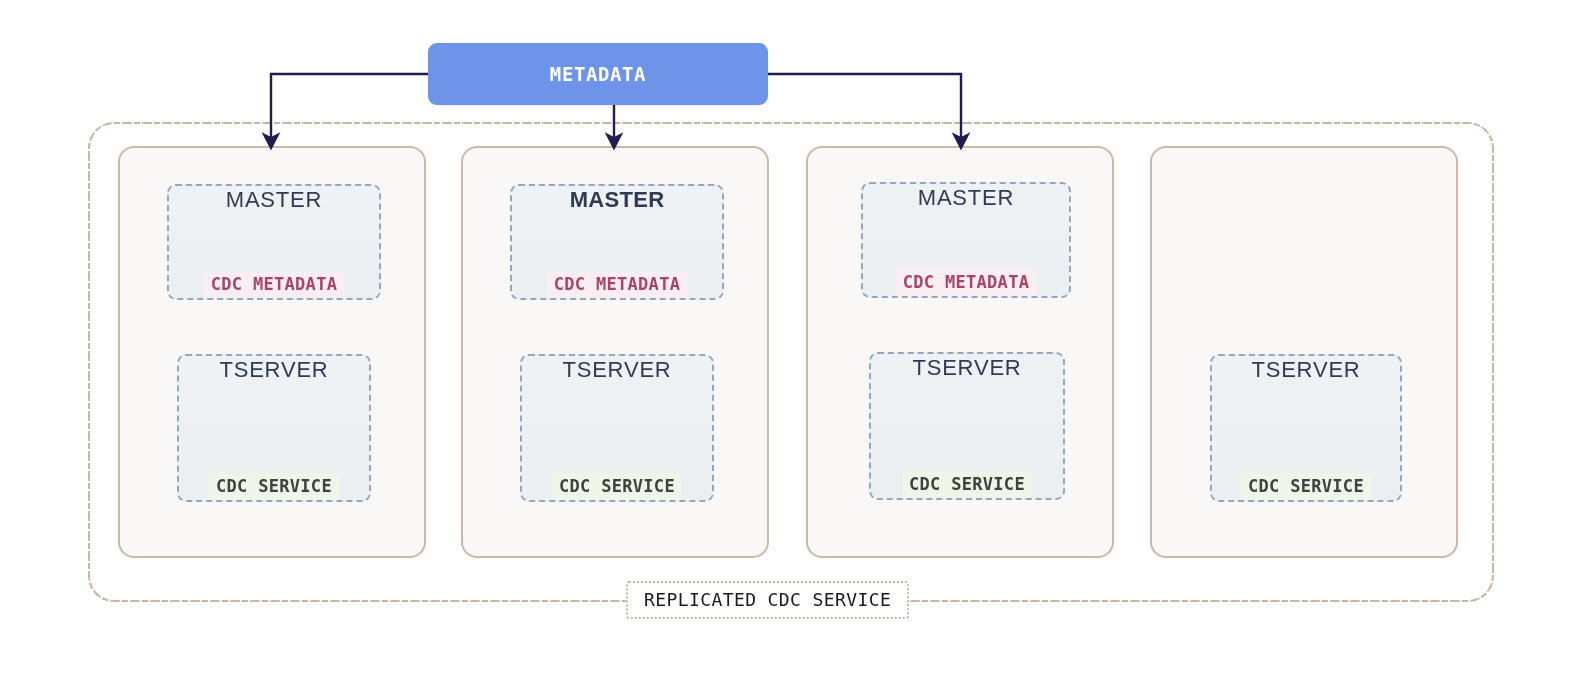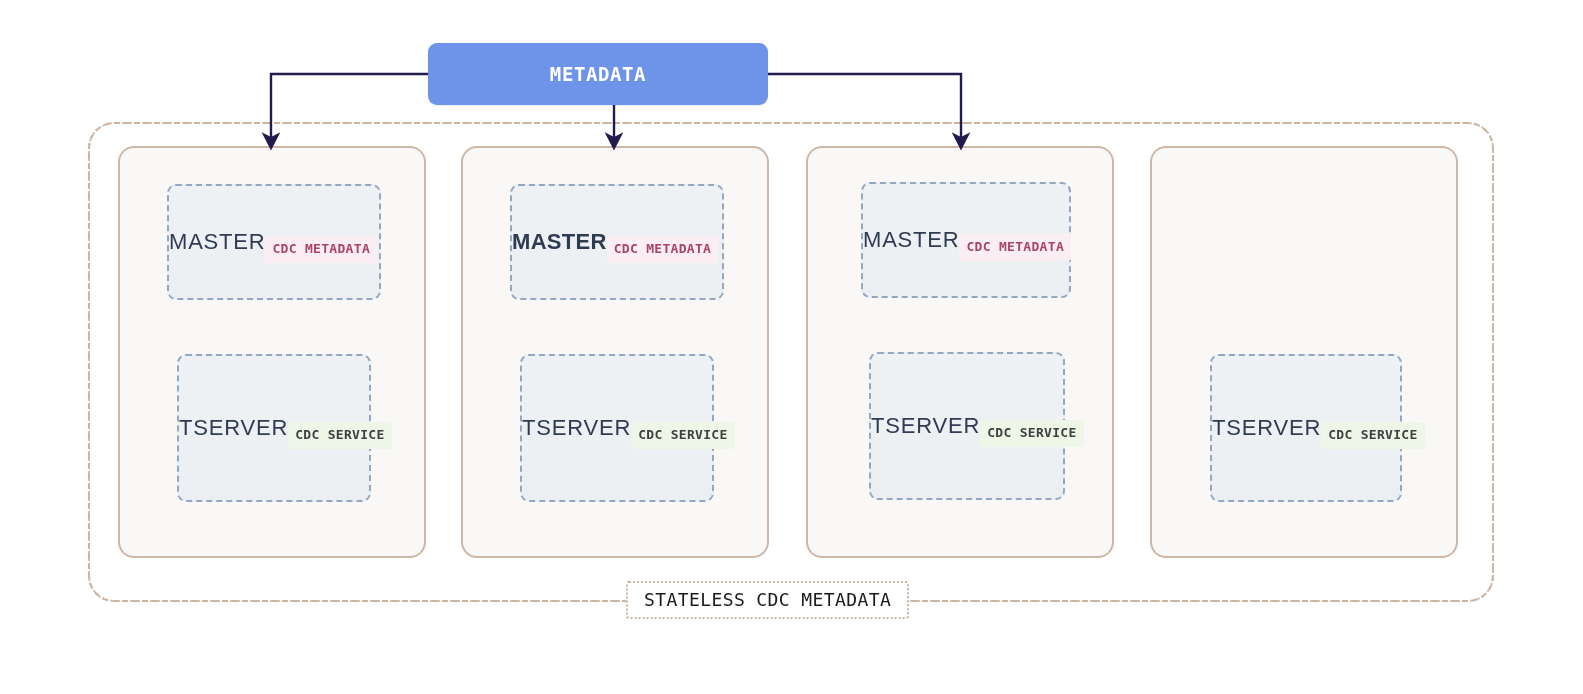--- a/index.html
+++ b/index.html
@@ -115,43 +115,43 @@
   #node-card-4 { left: 1150px; }
 
   
   .component-box {
     position: absolute;
     border: 2px dashed #93a7c0;
     border-radius: 9px;
     box-sizing: border-box;
     background: linear-gradient(180deg, #eff2f4 0%, #eceff1 100%);
     display: flex;
-    flex-direction: row;
+    flex-direction: column;
     align-items: center;
-    justify-content: flex-start;
+    justify-content: space-between;
   }
 
   .component-title {
     font-family: "Liberation Sans", sans-serif;
     font-size: 22px;
     font-weight: 400;
     color: #2f3b52;
     letter-spacing: 0.8px;
     line-height: 28px;
     white-space: nowrap;
   }
   .component-title.is-leader {
     font-weight: 700;
     letter-spacing: 0.3px;
   }
 
   .badge {
     margin-top: 14px;
     font-family: "DejaVu Sans Mono", "Liberation Mono", monospace;
-    font-size: 13px;
+    font-size: 17px;
     font-weight: 700;
     letter-spacing: 0.3px;
     padding: 2px 7px 3px 7px;
     border-radius: 3px;
     white-space: nowrap;
     line-height: 22px;
   }
   .badge.metadata {
     color: #a8446a;
     background: #fbeef3;
@@ -238,15 +238,15 @@
     </div>
   </div>
 
   <div class="node-card" id="node-card-4">
     <div class="component-box tserver-box">
       <div class="component-title">TSERVER</div>
       <div class="badge service">CDC SERVICE</div>
     </div>
   </div>
 
-  <div id="stateless-label">STATELESS CDC METADATA</div>
+  <div id="stateless-label">REPLICATED CDC SERVICE</div>
 
 </div>
 
 </body></html>

